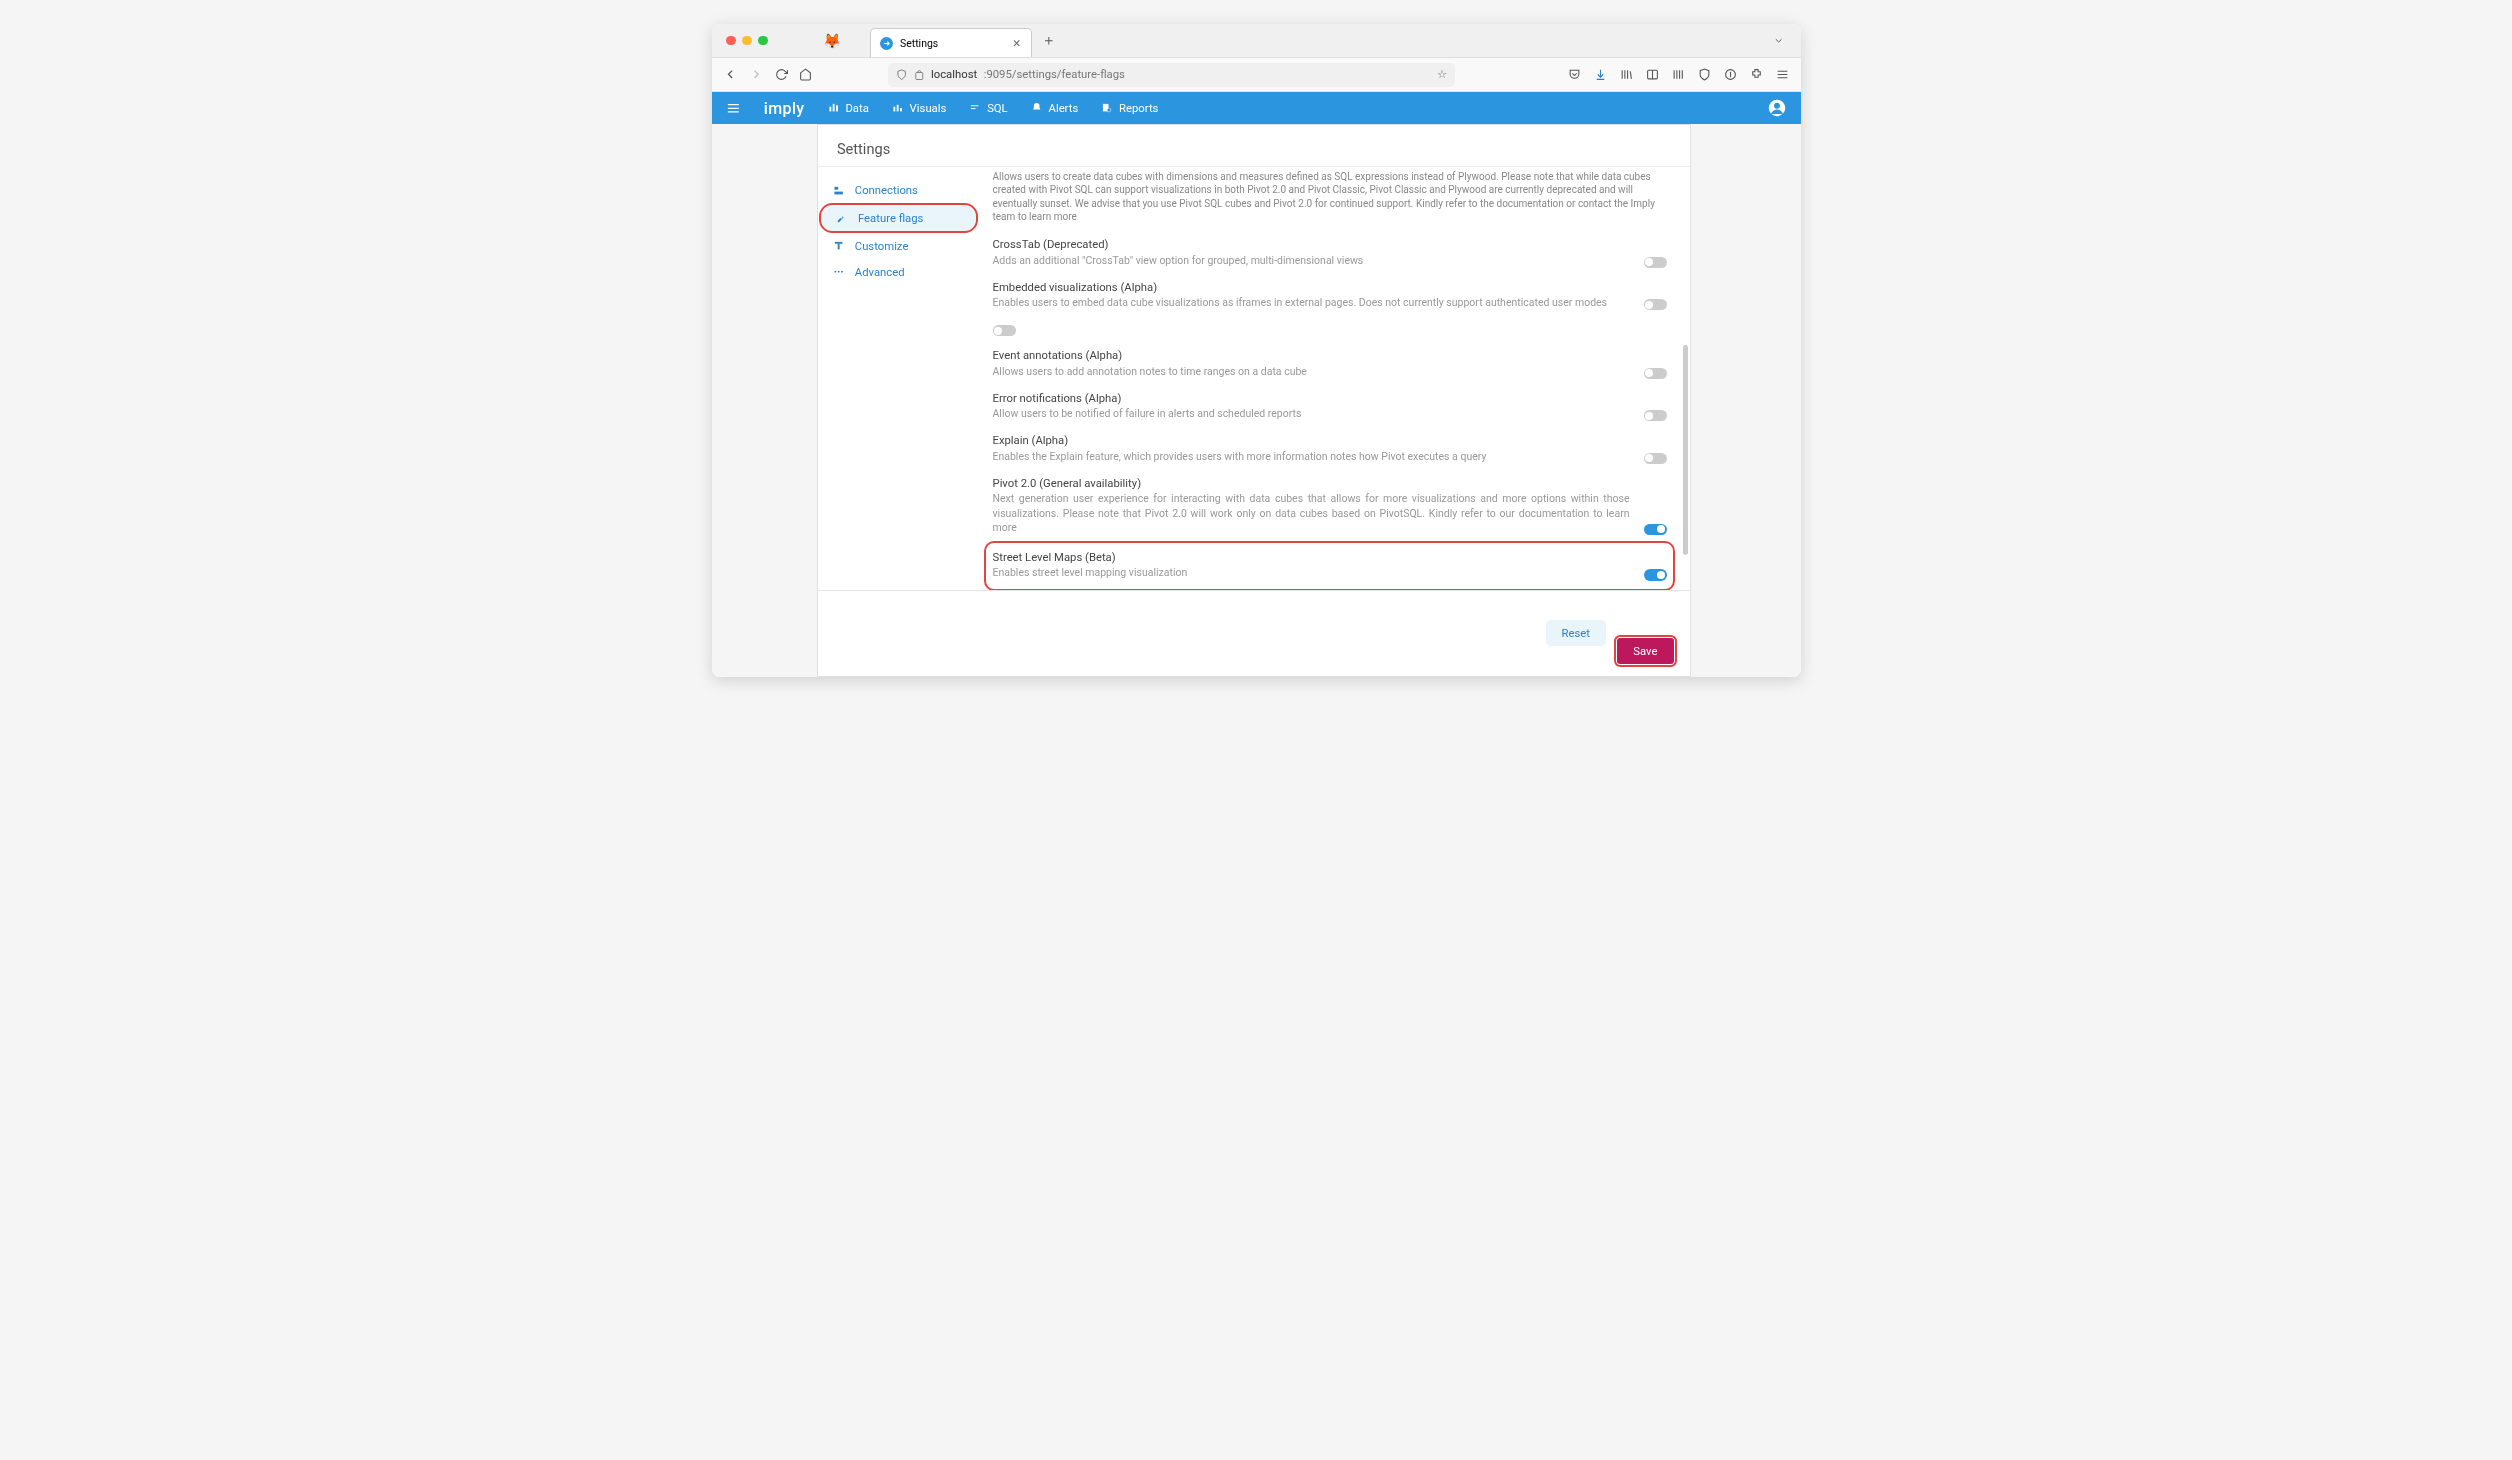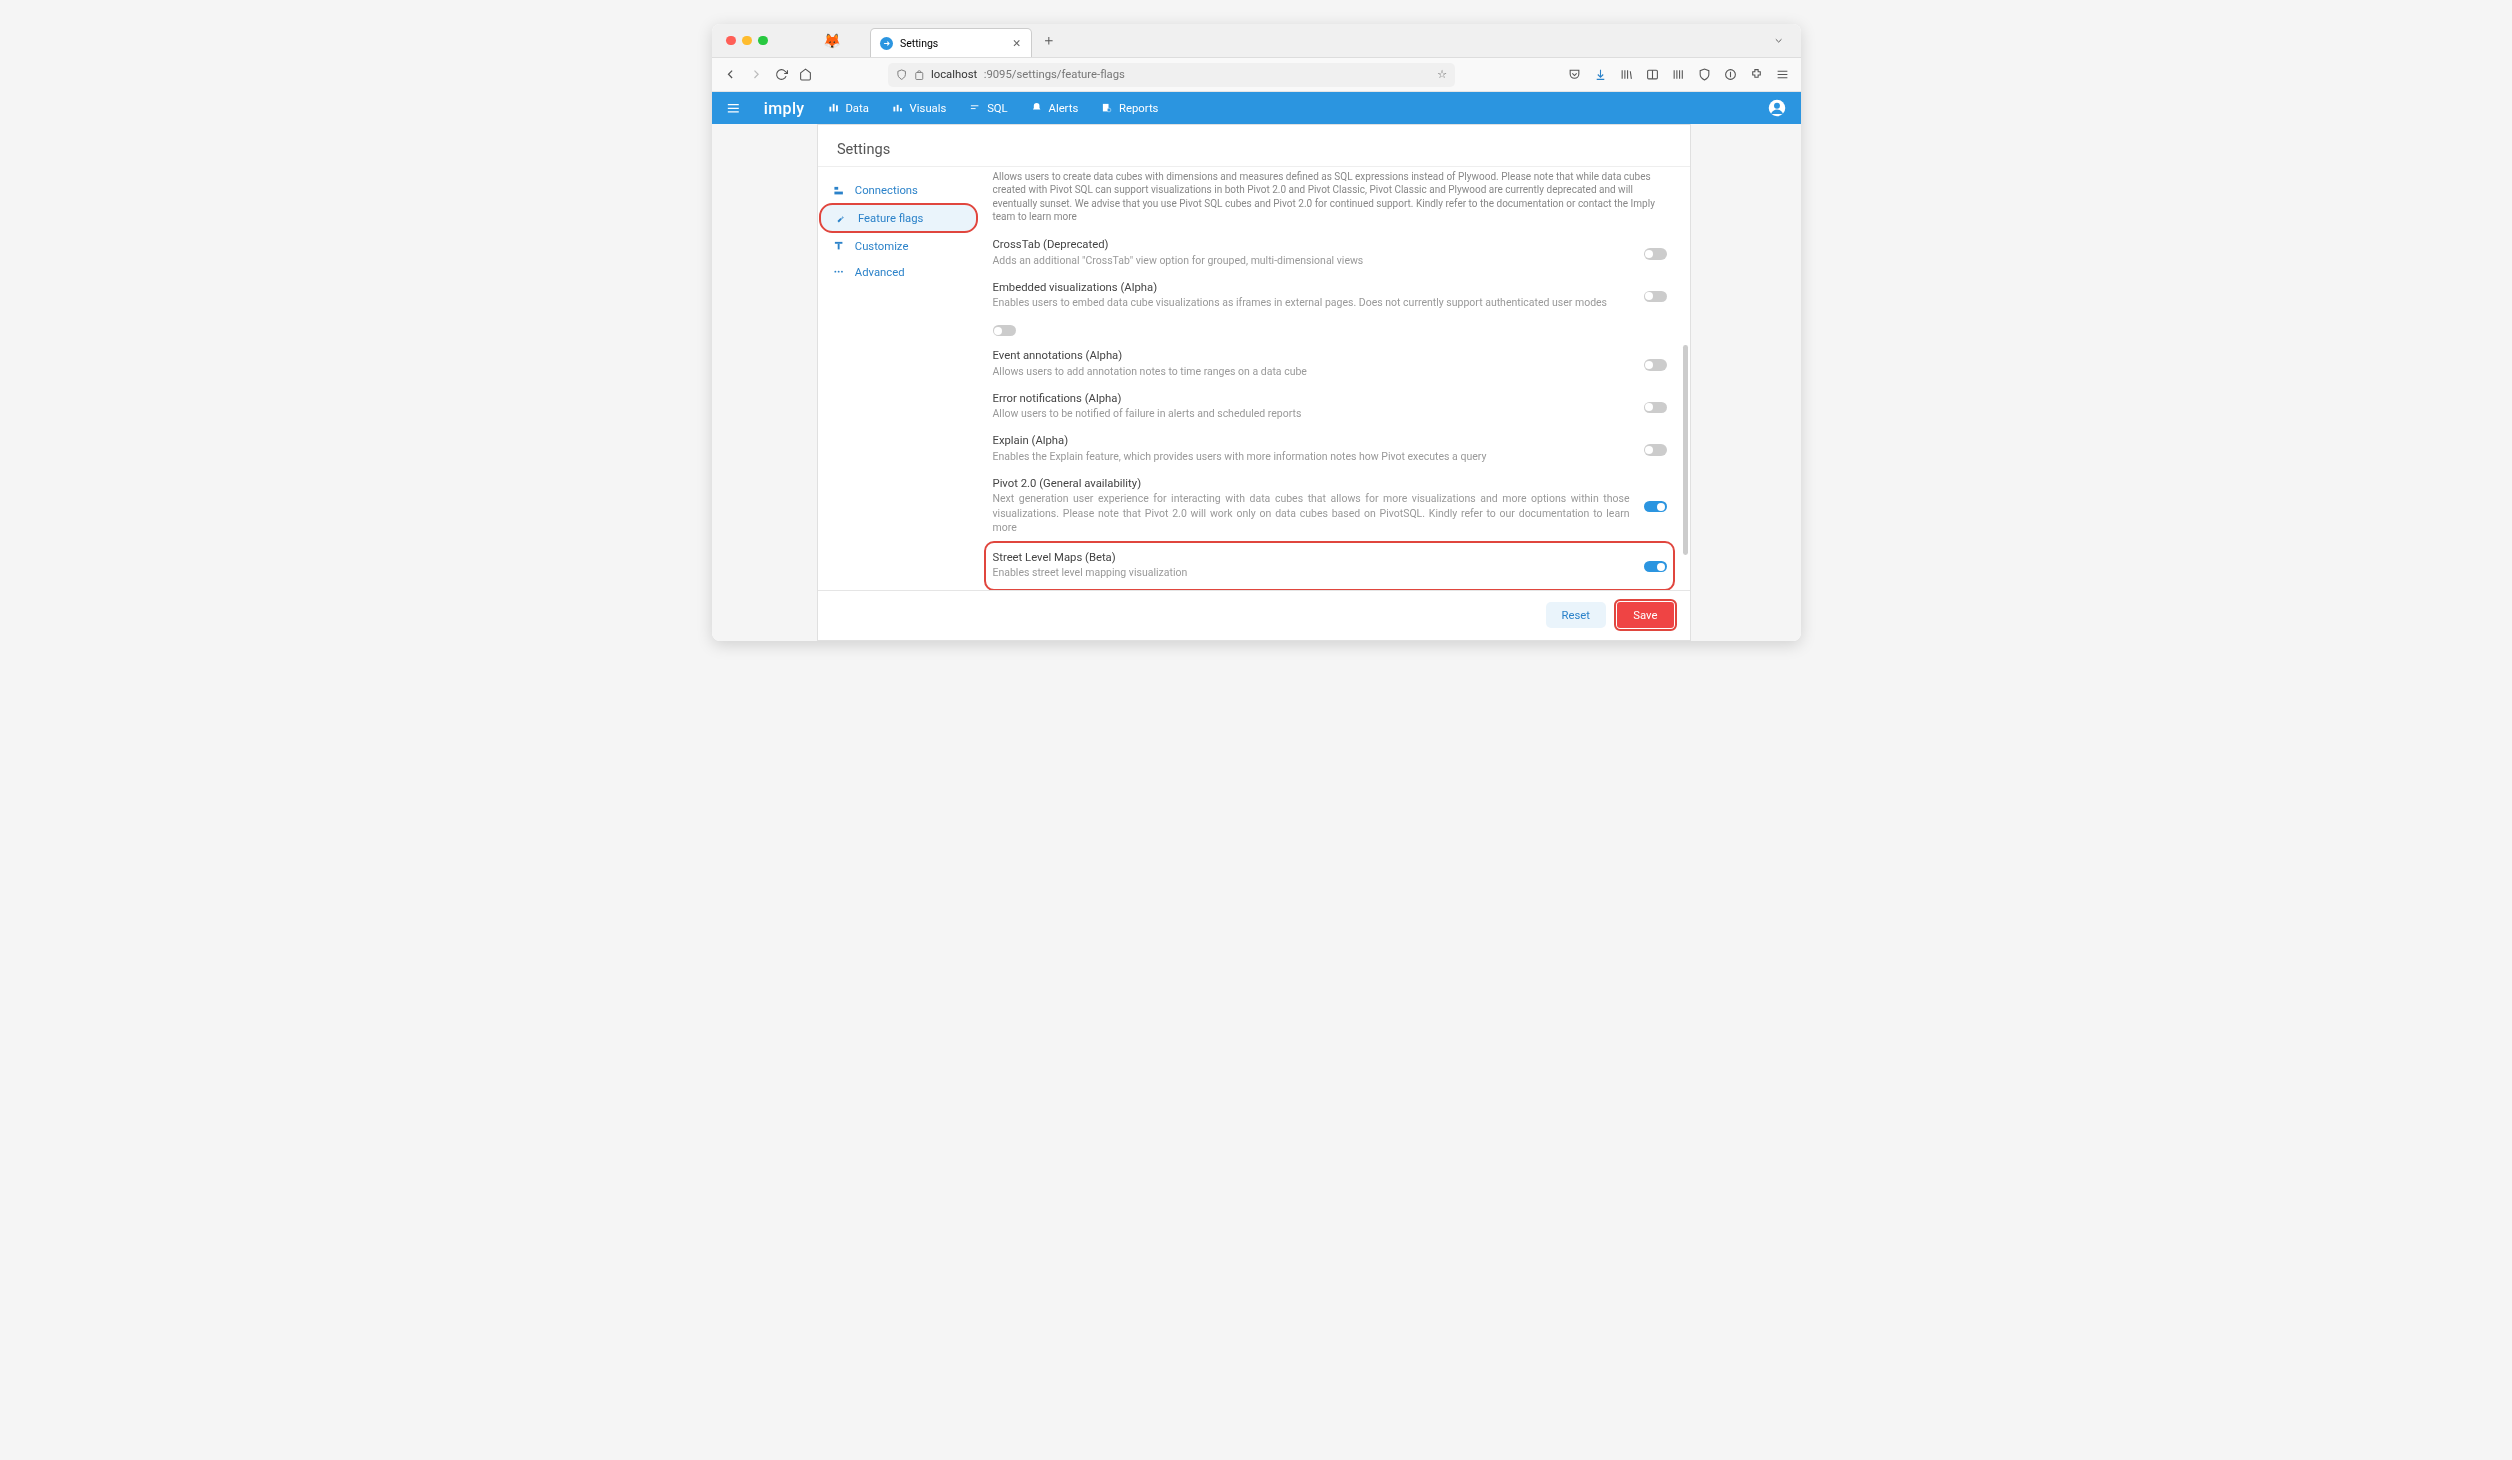--- a/index.html
+++ b/index.html
@@ -106,21 +106,21 @@
   background: #eaf4fb;
   border-radius: 11.3px;
   margin: 1.6px 3.2px;
   outline: 2.4px solid #e0463e;
 }
 .side-icon { width: 13px; display: flex; justify-content: center; }
 
 .main { flex: 1; padding: 0 23px 0 13px; overflow: hidden; position: relative; }
 .intro-text { color: #888; font-size: 10px; line-height: 1.35; padding: 3.2px 0 8px; }
 
-.flag-row { display: flex; align-items: center; padding: 6.5px 0; gap: 14px; }
+.flag-row { display: flex; align-items: flex-end; padding: 6.5px 0; gap: 14px; }
 .flag-text { flex: 1; }
 .flag-title { color: #444; font-size: 11.3px; margin-bottom: 2.4px; }
 .flag-desc { color: #999; font-size: 10.5px; line-height: 1.35; text-align: justify; }
 .flag-row.highlighted {
   outline: 2.4px solid #e0463e;
   border-radius: 8px;
   margin: 1.6px -6.5px;
   padding: 8px 6.5px;
 }
 
@@ -140,21 +140,21 @@
 .footer {
   border-top: 0.8px solid #e5e5e5;
   display: flex; justify-content: flex-end; gap: 11.3px;
   padding: 11.3px 16px;
   align-items: center;
 }
 .btn {
   padding: 6.5px 16px; border-radius: 5px; font-size: 11.3px; cursor: pointer; border: none;
 }
 .btn-reset { background: #eaf4fb; color: #2b82c9; }
-.btn-save { background: #ef4444; color: #fff; outline: 2.4px solid #e0463e; outline-offset: 1.6px; border-radius: 3.2px; }
+.btn-save { background: #be185d; color: #fff; outline: 2.4px solid #e0463e; outline-offset: 1.6px; border-radius: 3.2px; margin-top: 36px; }
 
 svg { display: block; }
 </style>
 </head>
 <body>
 
 <div class="window">
 
   <div class="tab-bar">
     <div class="traffic-lights">

